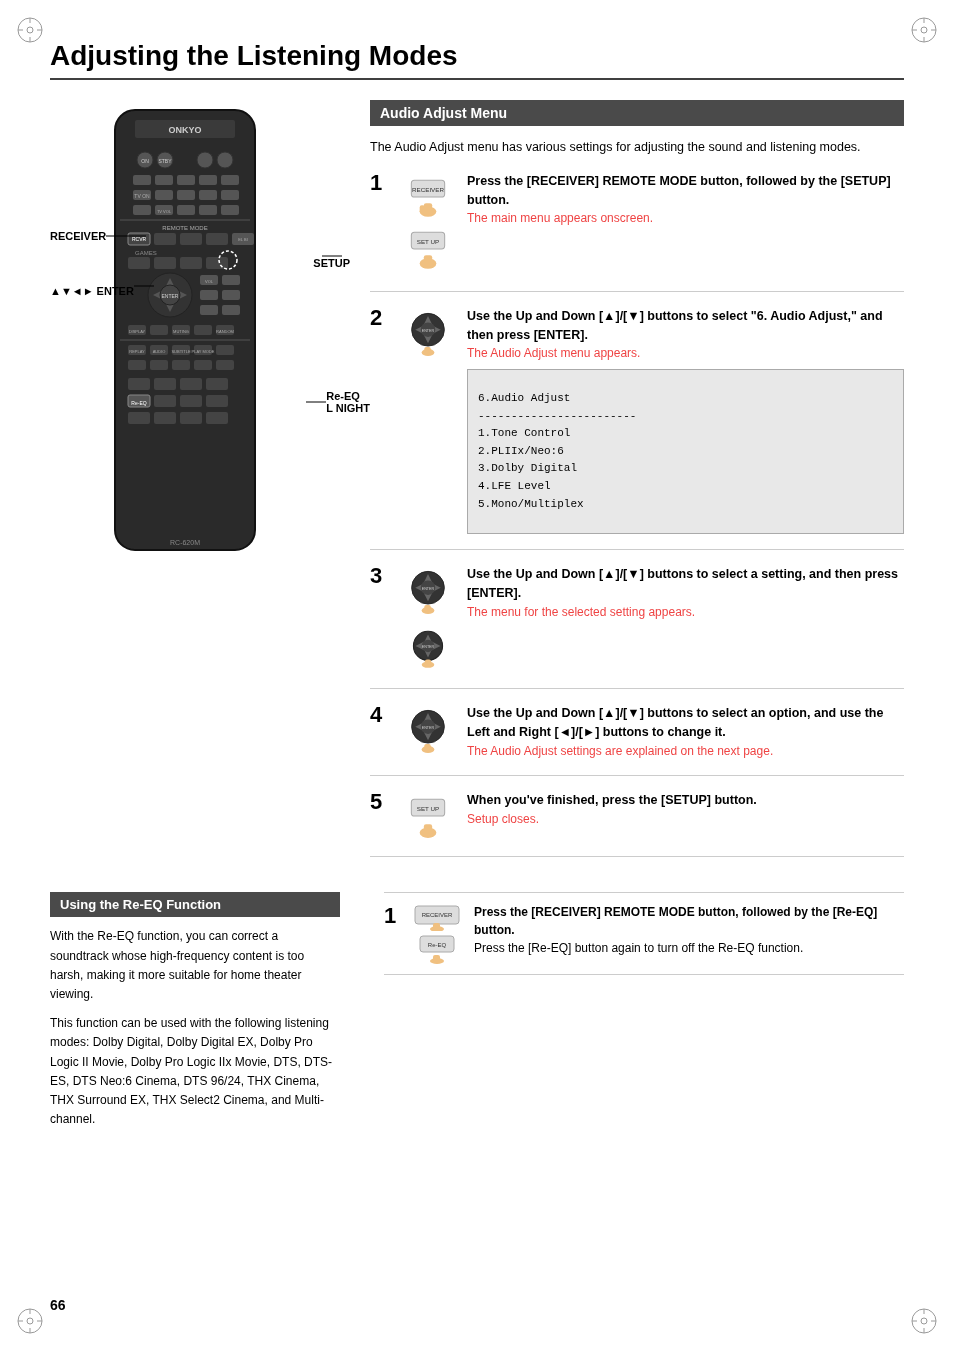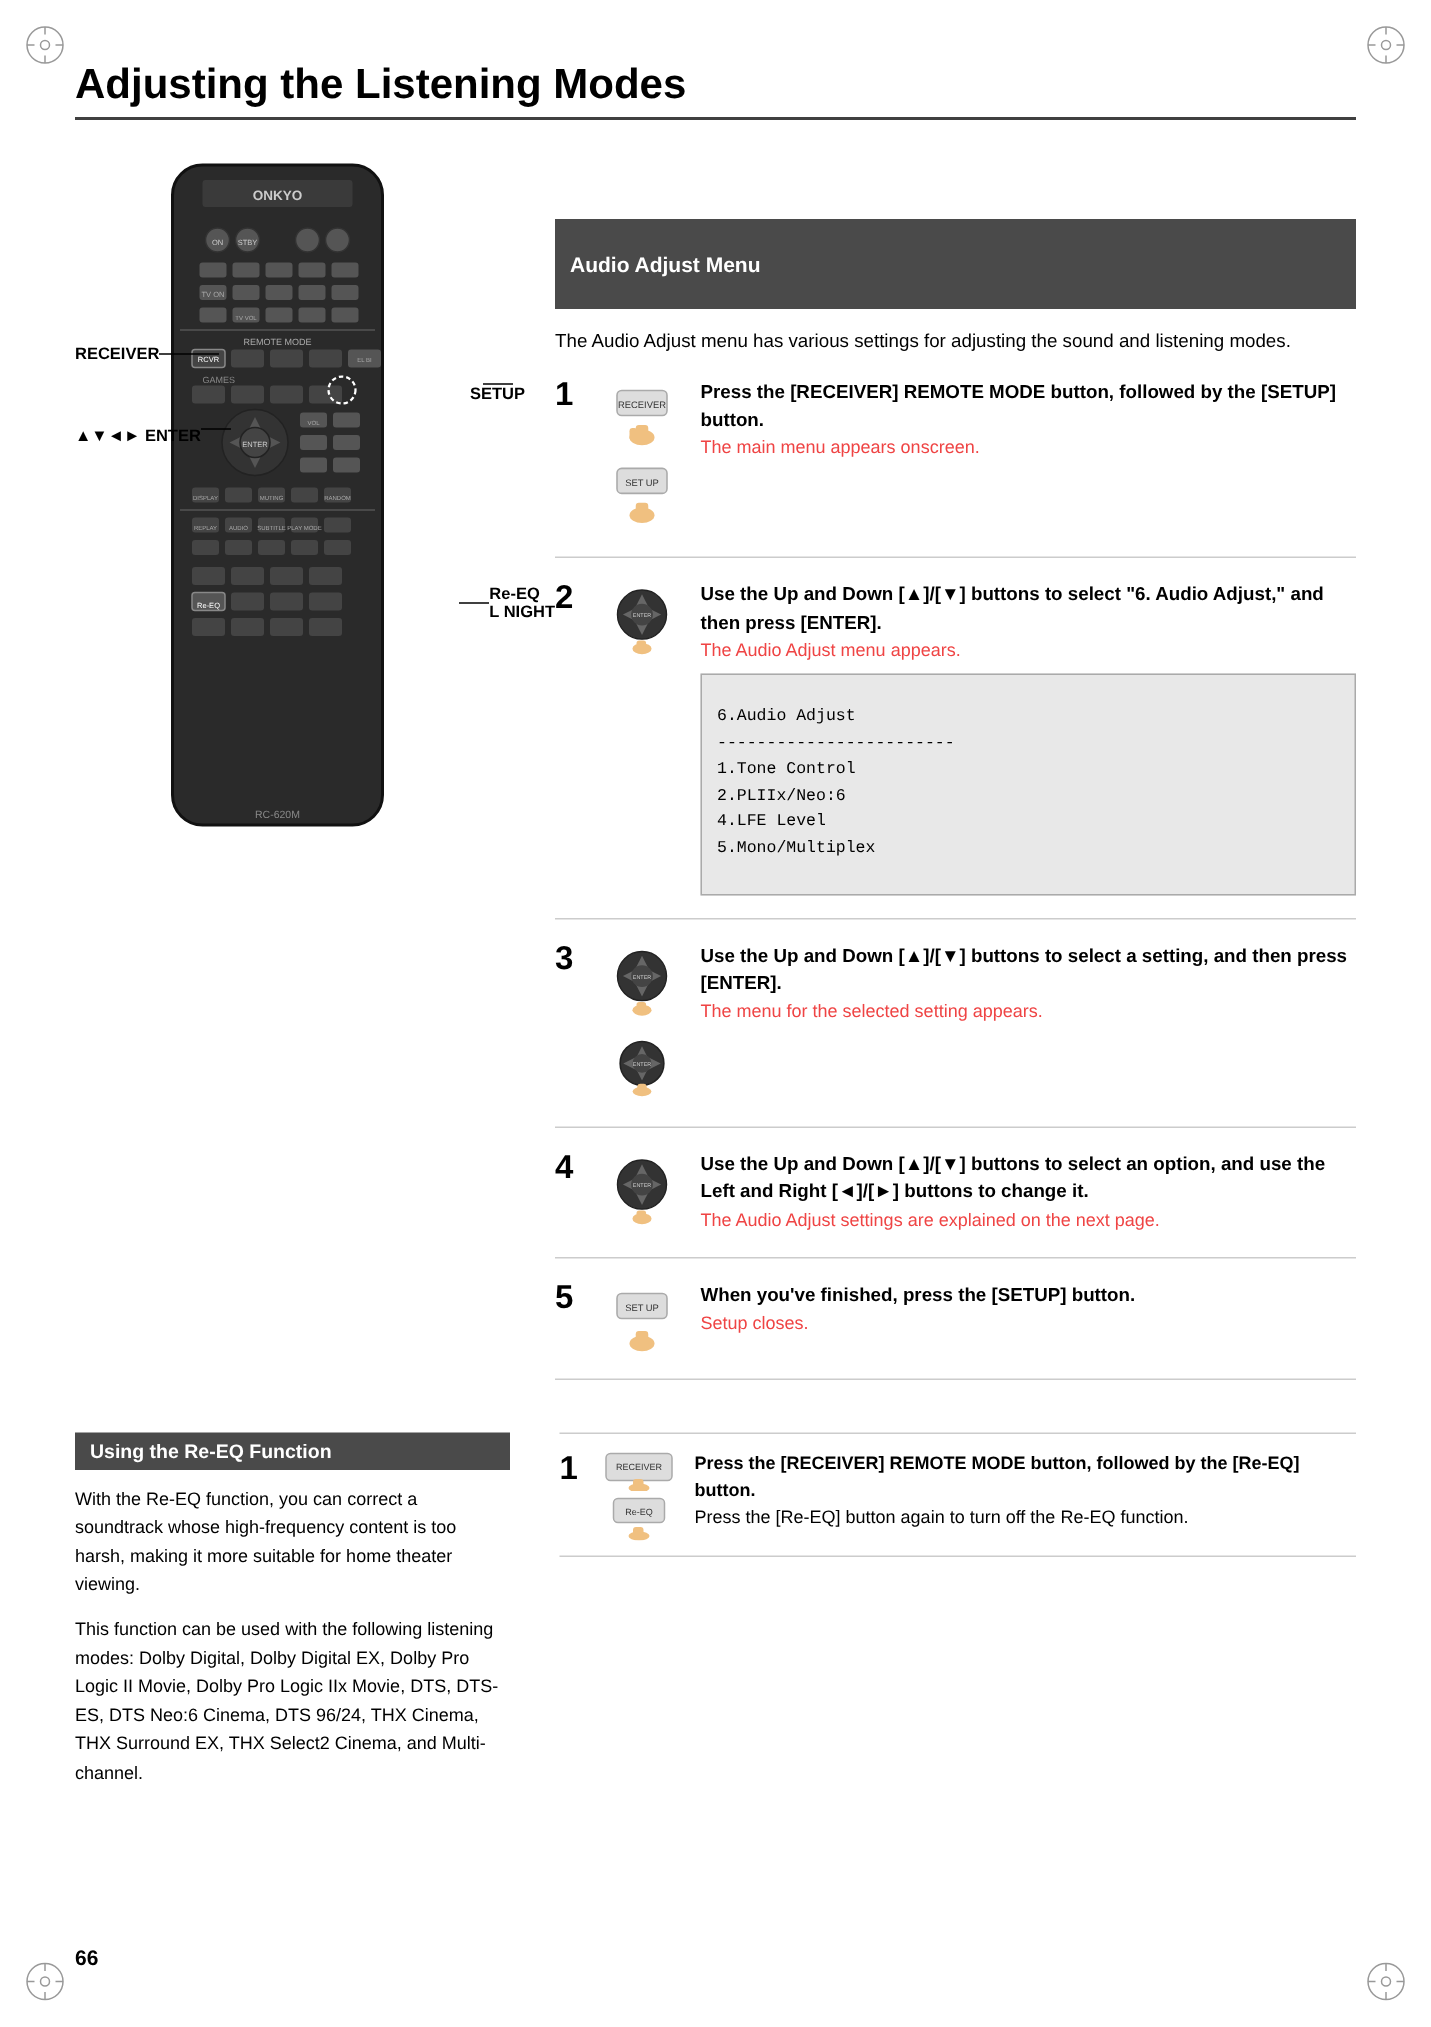--- a/index.html
+++ b/index.html
@@ -47,25 +47,24 @@
     }
 
     .right-column {
       flex: 1;
     }
 
     
     .section-header {
       background: #4a4a4a;
       color: #fff;
-      padding: 22px 10px;
+      padding: 5px 10px;
       font-size: 14px;
       font-weight: bold;
       margin-bottom: 12px;
-      margin-top: 46px;
     }
 
     .section-intro {
       font-size: 12.5px;
       line-height: 1.5;
       margin-bottom: 15px;
     }
 
     
     .step {
@@ -125,21 +124,21 @@
       padding: 20px 10px;
       font-family: 'Courier New', monospace;
       font-size: 11px;
       margin-top: 6px;
       line-height: 1.6;
     }
 
     
     .bottom-layout {
       display: flex;
-      gap: 33px;
+      gap: 44px;
       margin-top: 17px;
     }
 
     .bottom-left {
       width: 290px;
       flex-shrink: 0;
     }
 
     .bottom-right {
       flex: 1;
@@ -455,20 +454,21 @@
         </div>
         <div class="step-text">
           <strong>Use the Up and Down [▲]/[▼] buttons to select "6. Audio Adjust," and then press [ENTER].</strong>
           <br>
           <span class="sub-text">The Audio Adjust menu appears.</span>
           <div class="menu-display">
             <div>6.Audio Adjust</div>
             <div>------------------------</div>
             <div>1.Tone Control</div>
             <div>2.PLIIx/Neo:6</div>
+            <div>3.Dolby Digital</div>
             <div>4.LFE Level</div>
             <div>5.Mono/Multiplex</div>
           </div>
         </div>
       </div>
 
       <div class="step">
         <div class="step-number">3</div>
         <div class="step-icon">
           <svg width="48" height="55" viewBox="0 0 48 55">

